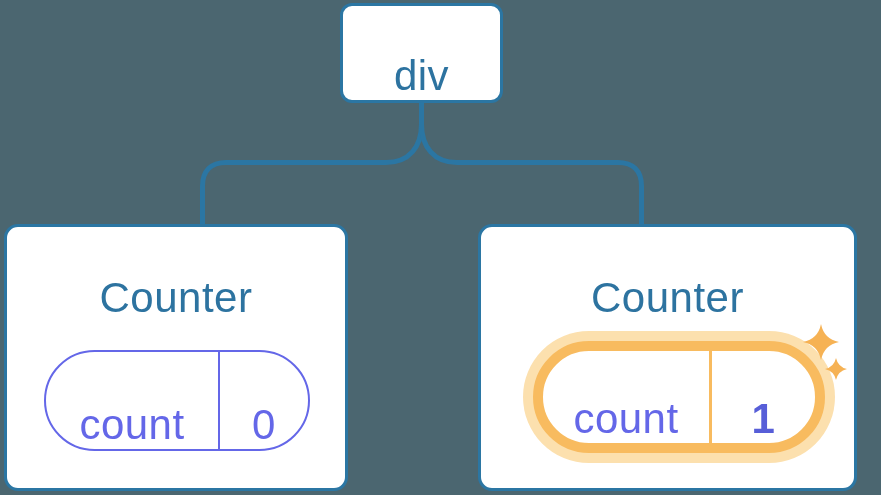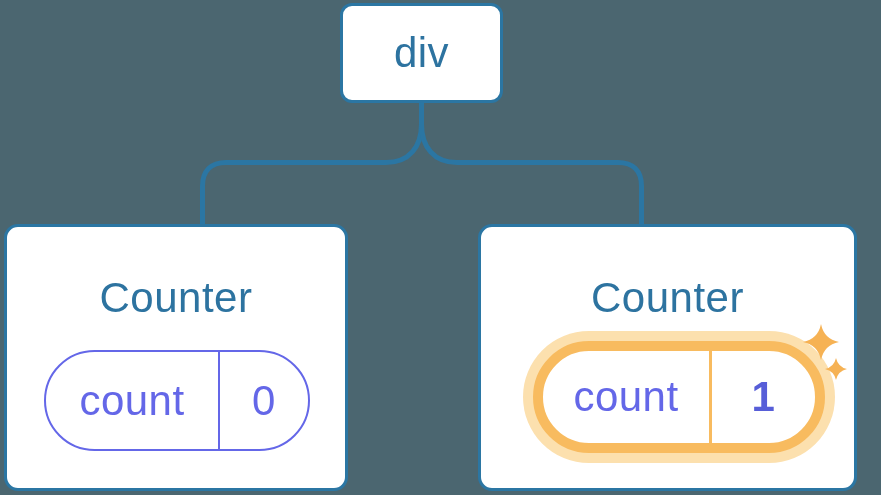--- a/index.html
+++ b/index.html
@@ -23,21 +23,21 @@
   
   .node-root {
     position: absolute;
     left: 340px; top: 3px;
     width: 163px; height: 100px;
     background: #FFFFFF;
     border: 3px solid #2B76A3;
     border-radius: 12px;
     box-sizing: border-box;
     display: flex;
-    align-items: center;
+    align-items: flex-end;
     justify-content: center;
   }
   .node-root span {
     color: #2D73A0;
     font-size: 42px;
     font-weight: 500;
     letter-spacing: 0.5px;
   }
   
   .card {
@@ -79,21 +79,21 @@
   }
   .pill-highlight {
     left: 52px; top: 114px;
     width: 292px; height: 112px;
     border: 10px solid #F8BB5F;
     border-radius: 56px;
     box-shadow: 0 0 0 10px #FCE0AE;
   }
   .seg {
     display: flex;
-    align-items: center;
+    align-items: flex-end;
     justify-content: center;
   }
   .pill-plain  .seg-label { width: 172px; }
   .pill-highlight .seg-label { width: 166px; }
   .seg-value { flex: 1; }
   .pill-divider { width: 2px; background: #6467E8; }
   .pill-highlight .pill-divider { width: 3px; background: #F8BB5F; }
   .state-label, .state-value {
     font-size: 42px;
     color: #6467E8;

